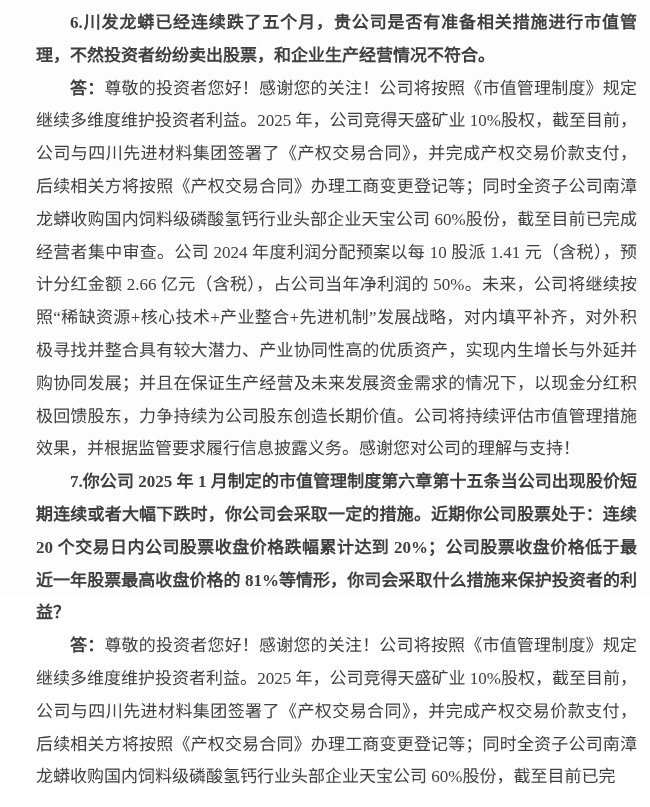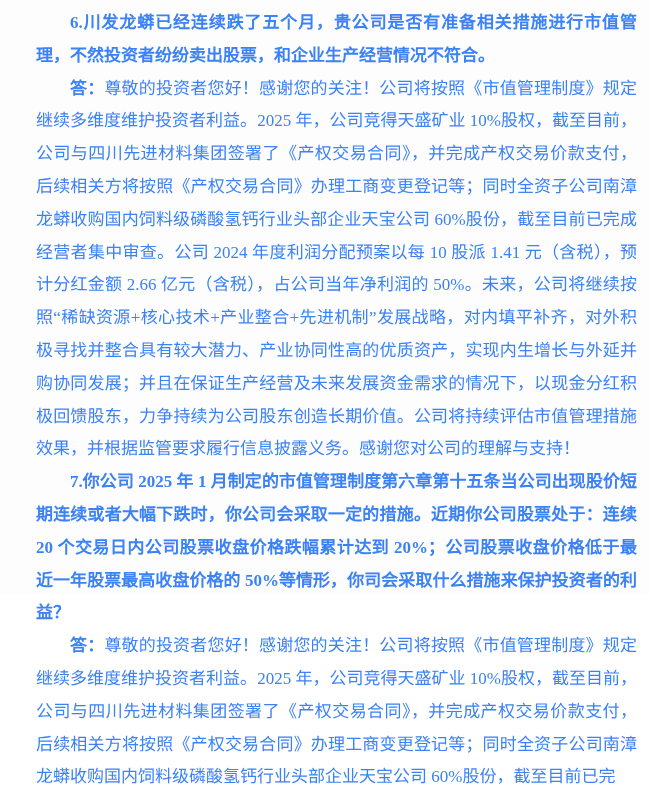--- a/index.html
+++ b/index.html
@@ -10,21 +10,21 @@
     overflow: hidden;
   }
   .page {
     width: 650px;
     height: 595px;
     background: #fdfdfd;
     padding: 7px 13px 0 36px;
     font-family: "Liberation Serif", "DejaVu Serif", serif;
     font-size: 17px;
     line-height: 32.8px;
-    color: #3b82f6;
+    color: #404040;
     text-align: justify;
     text-justify: inter-ideograph;
   }
   .para {
     margin: 0;
     text-indent: 2em;
   }
   .question {
     font-weight: 700;
   }
@@ -36,17 +36,17 @@
 <body>
 
 <div class="page">
 
   <section>
     <p class="para question">6.川发龙蟒已经连续跌了五个月，贵公司是否有准备相关措施进行市值管理，不然投资者纷纷卖出股票，和企业生产经营情况不符合。</p>
     <p class="para answer"><span class="answer-prefix">答：</span><span>尊敬的投资者您好！感谢您的关注！公司将按照《市值管理制度》规定继续多维度维护投资者利益。2025 年，公司竞得天盛矿业 10%股权，截至目前，公司与四川先进材料集团签署了《产权交易合同》，并完成产权交易价款支付，后续相关方将按照《产权交易合同》办理工商变更登记等；同时全资子公司南漳龙蟒收购国内饲料级磷酸氢钙行业头部企业天宝公司 60%股份，截至目前已完成经营者集中审查。公司 2024 年度利润分配预案以每 10 股派 1.41 元（含税），预计分红金额 2.66 亿元（含税），占公司当年净利润的 50%。未来，公司将继续按照“稀缺资源+核心技术+产业整合+先进机制”发展战略，对内填平补齐，对外积极寻找并整合具有较大潜力、产业协同性高的优质资产，实现内生增长与外延并购协同发展；并且在保证生产经营及未来发展资金需求的情况下，以现金分红积极回馈股东，力争持续为公司股东创造长期价值。公司将持续评估市值管理措施效果，并根据监管要求履行信息披露义务。感谢您对公司的理解与支持！</span></p>
   </section>
 
   <section>
-    <p class="para question">7.你公司 2025 年 1 月制定的市值管理制度第六章第十五条当公司出现股价短期连续或者大幅下跌时，你公司会采取一定的措施。近期你公司股票处于：连续 20 个交易日内公司股票收盘价格跌幅累计达到 20%；公司股票收盘价格低于最近一年股票最高收盘价格的 50%等情形，你司会采取什么措施来保护投资者的利益？</p>
+    <p class="para question">7.你公司 2025 年 1 月制定的市值管理制度第六章第十五条当公司出现股价短期连续或者大幅下跌时，你公司会采取一定的措施。近期你公司股票处于：连续 20 个交易日内公司股票收盘价格跌幅累计达到 20%；公司股票收盘价格低于最近一年股票最高收盘价格的 81%等情形，你司会采取什么措施来保护投资者的利益？</p>
     <p class="para answer"><span class="answer-prefix">答：</span><span>尊敬的投资者您好！感谢您的关注！公司将按照《市值管理制度》规定继续多维度维护投资者利益。2025 年，公司竞得天盛矿业 10%股权，截至目前，公司与四川先进材料集团签署了《产权交易合同》，并完成产权交易价款支付，后续相关方将按照《产权交易合同》办理工商变更登记等；同时全资子公司南漳龙蟒收购国内饲料级磷酸氢钙行业头部企业天宝公司 60%股份，截至目前已完</span></p>
   </section>
 
 </div>
 
 </body></html>

